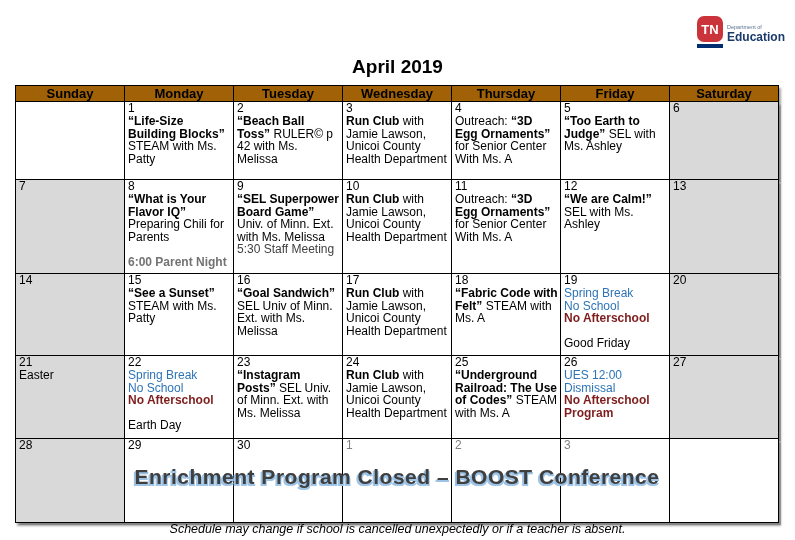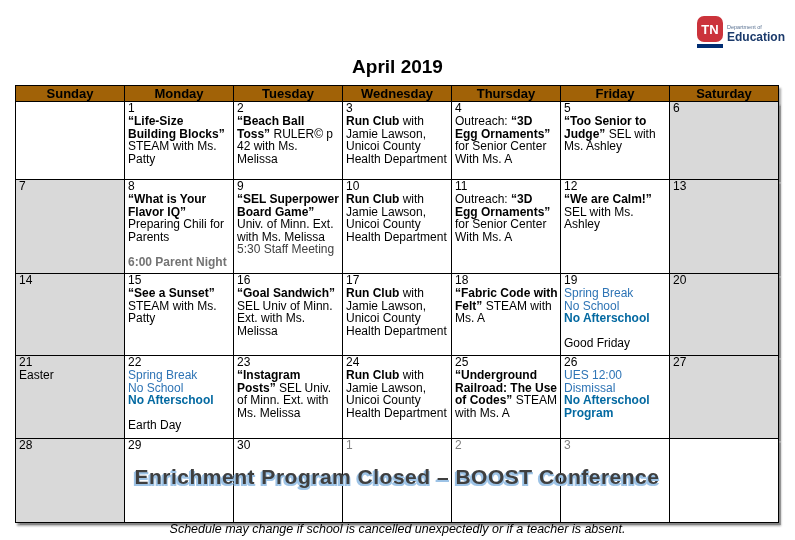--- a/index.html
+++ b/index.html
@@ -45,21 +45,21 @@
   tbody tr:nth-child(4){ height:83px; }
   tbody tr:nth-child(5){ height:84px; }
   td { border:1px solid #000; vertical-align:top; padding:0 2px 0 3px;
        font-size:12px; line-height:12.5px; overflow:hidden; background:#fff; }
   td.shaded { background:#d9d9d9; }
   .day-num { font-size:12px; line-height:13px; }
   .day-num.muted { color:#808080; }
   .cell-line { min-height:12.5px; }
   .b { font-weight:bold; }
   .blue { color:#2e74b5; }
-  .bluebold { color:#0369a1; font-weight:bold; }
+  .bluebold { color:#7f1d1d; font-weight:bold; }
   .red { color:#737373; font-weight:bold; }
   .small { font-size:12px; color:#404040; }
 
   .banner { position:absolute; left:0; top:380px; width:100%; text-align:center;
             font-size:21px; font-weight:bold; color:#3f3f3f; letter-spacing:0.5px;
             text-shadow:-2px 2px 0 #9dc3e6, -1px 1px 0 #9dc3e6, 1px 2px 0 #9dc3e6; }
 
   
   .footer { position:absolute; left:0; top:522px; width:795px; text-align:center;
             font-size:12.5px; font-style:italic; color:#000; }
@@ -109,21 +109,21 @@
           <td>
             <div class="day-num">3</div>
             <div class="cell-line"><span class="b">Run Club</span><span> with Jamie Lawson, Unicoi County Health Department</span></div>
           </td>
           <td>
             <div class="day-num">4</div>
             <div class="cell-line"><span>Outreach: </span><span class="b">“3D Egg Ornaments”</span><span> for Senior Center With Ms. A</span></div>
           </td>
           <td>
             <div class="day-num">5</div>
-            <div class="cell-line"><span class="b">“Too Senior to Judge”</span><span> SEL with Ms. Ashley</span></div>
+            <div class="cell-line"><span class="b">“Too Earth to Judge”</span><span> SEL with Ms. Ashley</span></div>
           </td>
           <td class="shaded">
             <div class="day-num">6</div>
           </td>
         </tr>
         <tr>
           <td class="shaded">
             <div class="day-num">7</div>
           </td>
           <td>

